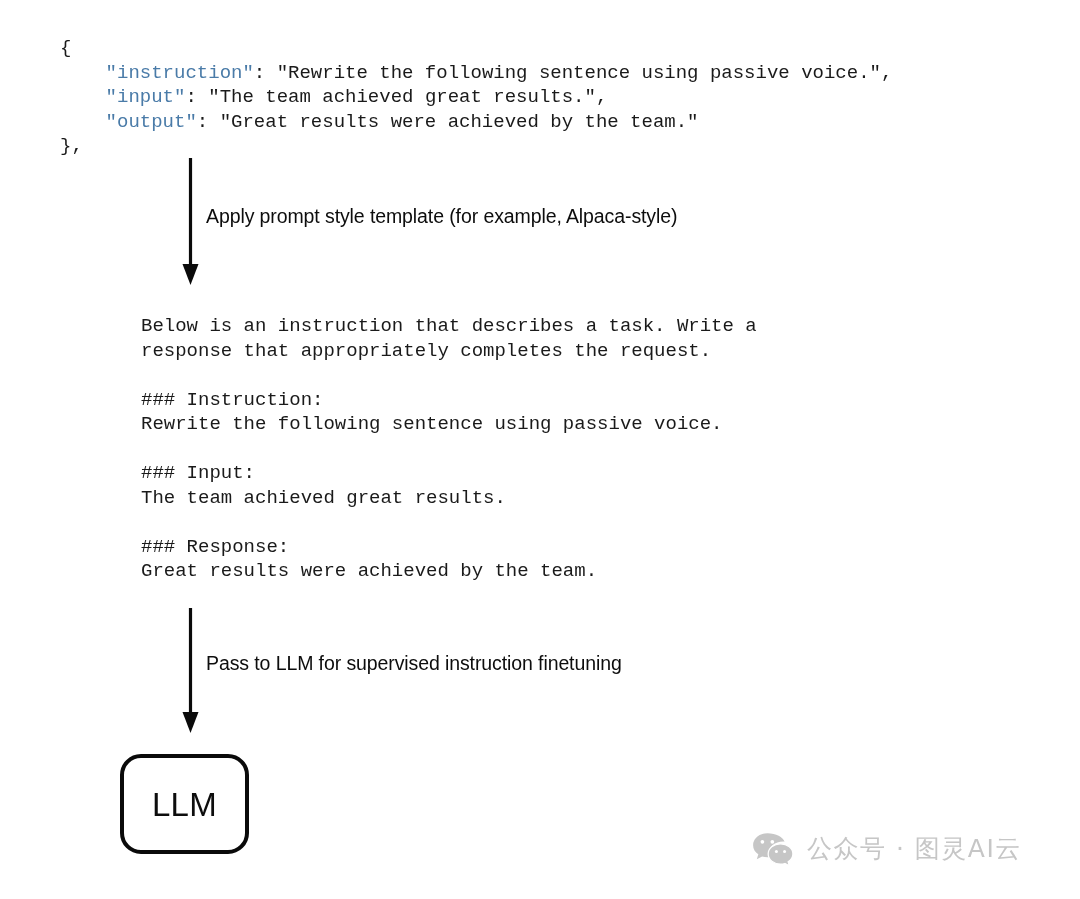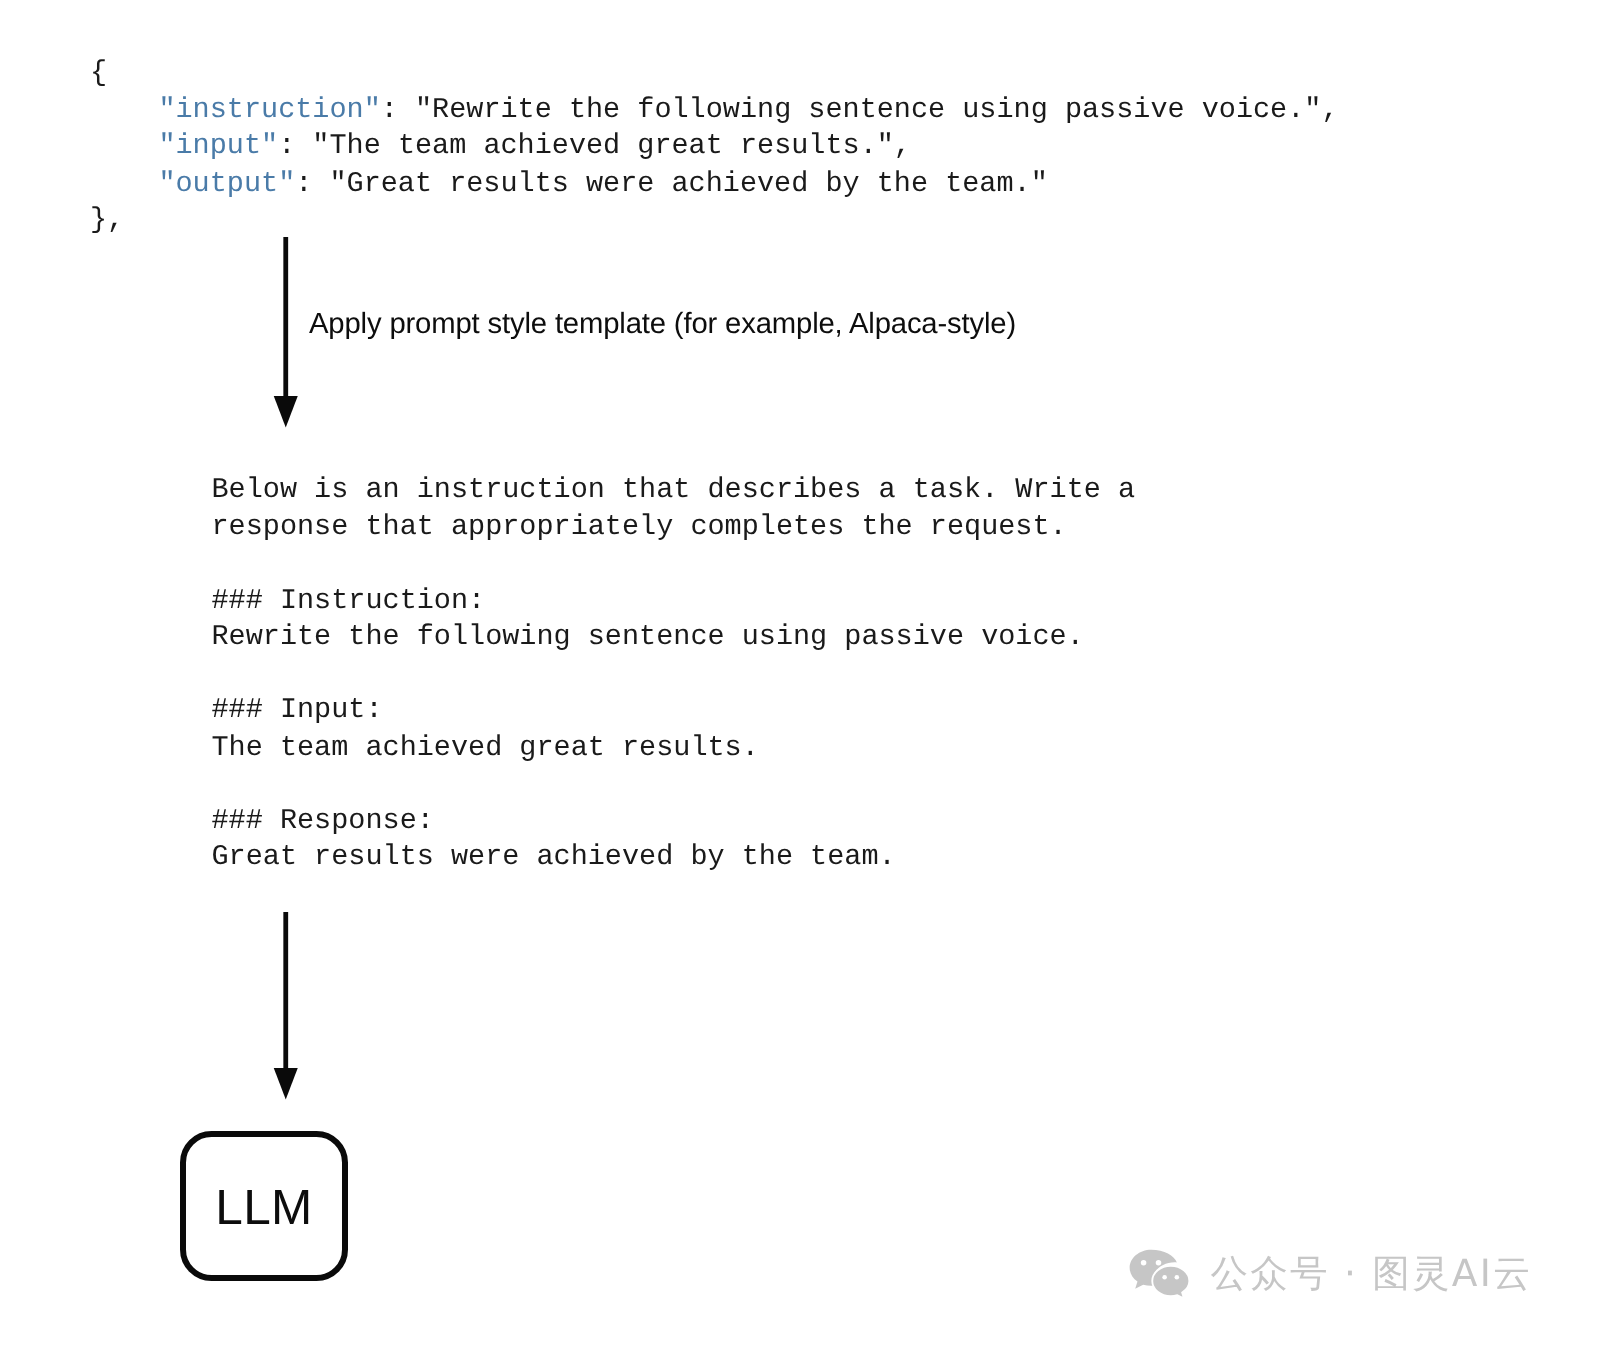--- a/index.html
+++ b/index.html
@@ -63,21 +63,21 @@
     color: #0d0d0d;
     white-space: nowrap;
     letter-spacing: -0.1px;
   }
 
   
   #llm-node {
     position: absolute;
     left: 120px;
     top: 754px;
-    width: 112px;
+    width: 129px;
     height: 100px;
     box-sizing: border-box;
     border: 4px solid #0a0a0a;
     border-radius: 21px;
     background: #ffffff;
     display: flex;
     align-items: center;
     justify-content: center;
   }
   #llm-node .llm-text {
@@ -141,20 +141,21 @@
 
 ### Response:
 Great results were achieved by the team.</div>
 
   <div class="arrow" style="left:176px; top:608px;">
     <svg width="30" height="130" viewBox="0 0 30 130" aria-hidden="true">
       <line x1="14.5" y1="0" x2="14.5" y2="110" stroke="#0a0a0a" stroke-width="3.2"></line>
       <polygon points="14.5,125 6.5,104 22.5,104" fill="#0a0a0a"></polygon>
     </svg>
   </div>
+  <div class="step-label" style="left:206px; top:652px;">Pass to LLM for supervised instruction finetuning</div>
 
   <div id="llm-node">
     <span class="llm-text">LLM</span>
   </div>
 
   <div id="watermark">
     <svg class="wechat-icon" viewBox="0 0 44 38" aria-hidden="true">
 
       <path d="M16.2 1.2C7.8 1.2 1 6.9 1 13.9c0 3.9 2.1 7.4 5.5 9.7l-1.6 5.1 5.6-2.9c1.8.5 3.7.8 5.7.8 .5 0 1 0 1.5-.05-.4-1.15-.6-2.35-.6-3.6 0-7.1 7-12.85 15.6-12.85 .5 0 1 .02 1.5.06C32.6 5.45 25.2 1.2 16.2 1.2z" fill="#c6c6c6"></path>
       <circle cx="10.8" cy="10.4" r="1.95" fill="#ffffff"></circle>

